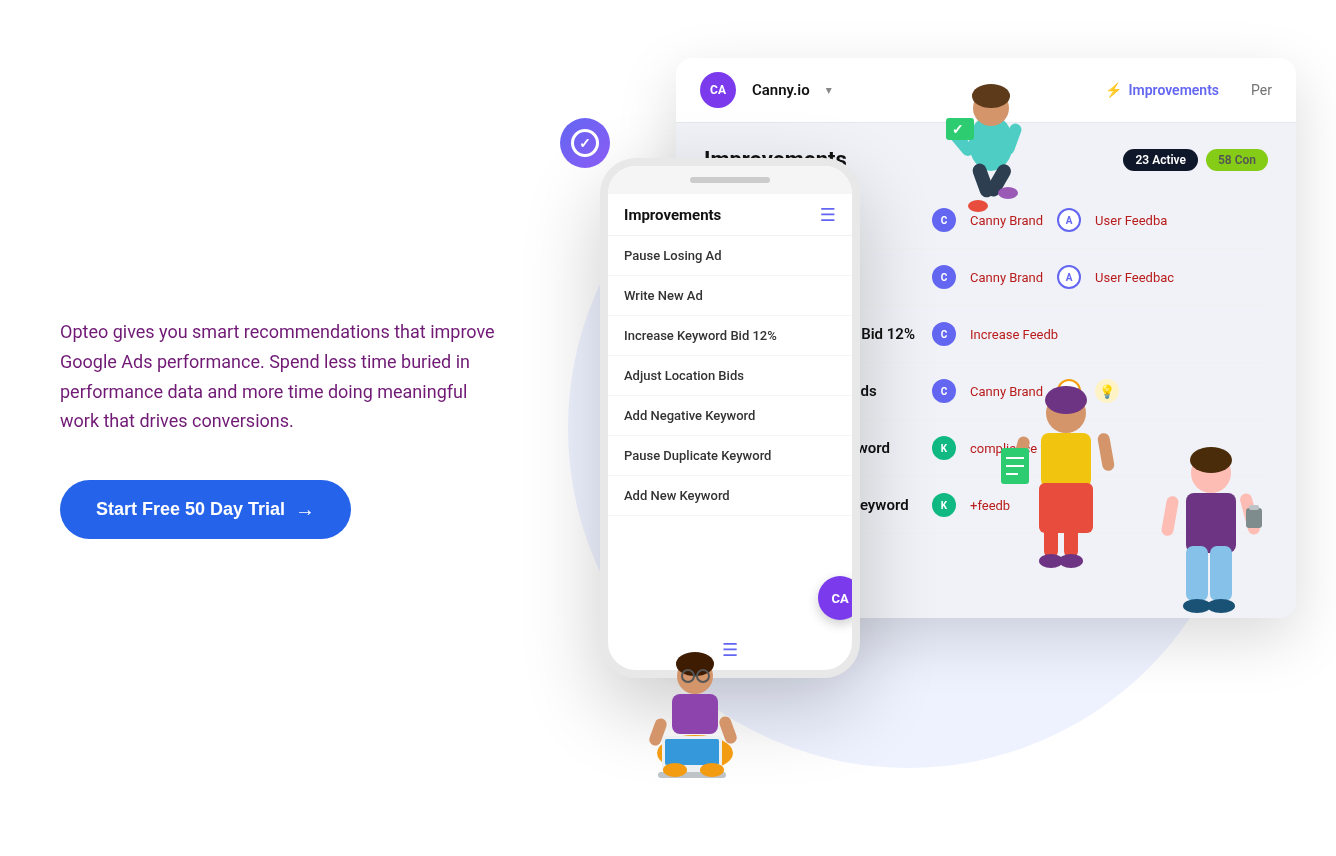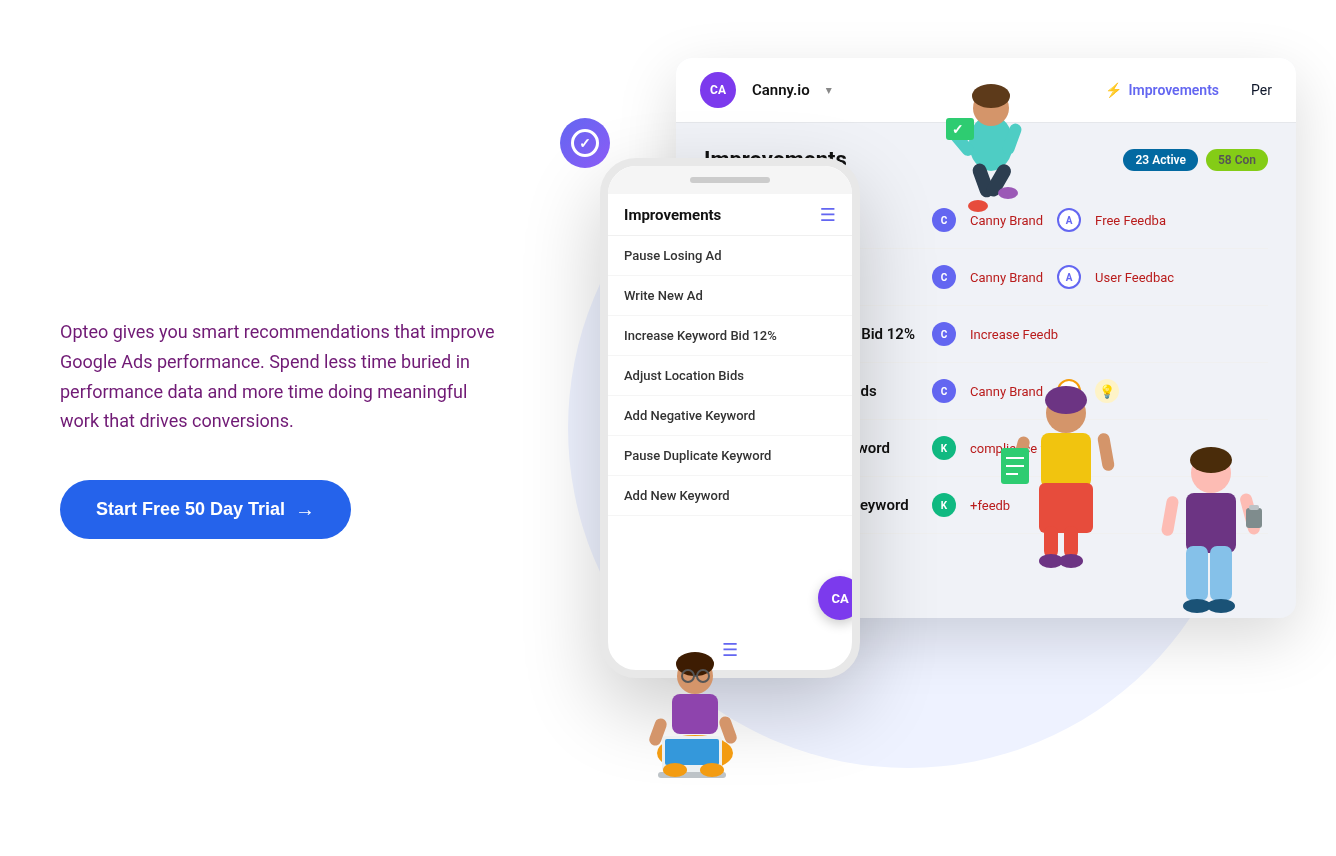--- a/index.html
+++ b/index.html
@@ -135,21 +135,21 @@
       display: flex;
       align-items: center;
       gap: 6px;
       font-size: 14px;
       color: #6366F1;
       font-weight: 600;
     }
 
     .header-nav-item2 {
       font-size: 14px;
-      color: #0f172a;
+      color: #737373;
       margin-left: 16px;
     }
 
     .desktop-body {
       padding: 24px 28px;
     }
 
     .improvements-header {
       display: flex;
       align-items: center;
@@ -157,21 +157,21 @@
     }
 
     .improvements-title {
       font-size: 22px;
       font-weight: 700;
       color: #111;
       flex: 1;
     }
 
     .badge-active {
-      background: #0369a1;
+      background: #0f172a;
       color: white;
       font-size: 12px;
       font-weight: 600;
       padding: 4px 12px;
       border-radius: 20px;
       margin-right: 8px;
     }
 
     .badge-complete {
       background: #84cc16;
@@ -491,21 +491,21 @@
           <span class="badge-active">23 Active</span>
           <span class="badge-complete">58 Con</span>
         </div>
 
         <div class="improvement-row">
           <div class="row-checkbox"></div>
           <span class="row-title">Pause Losing Ad</span>
           <div class="tag-c">C</div>
           <span class="row-tag-text">Canny Brand</span>
           <div class="tag-a">A</div>
-          <span class="row-tag-text">Free Feedba</span>
+          <span class="row-tag-text">User Feedba</span>
         </div>
 
         <div class="improvement-row">
           <div class="row-checkbox"></div>
           <span class="row-title">Write New Ad</span>
           <div class="tag-c">C</div>
           <span class="row-tag-text">Canny Brand</span>
           <div class="tag-a">A</div>
           <span class="row-tag-text">User Feedbac</span>
         </div>

